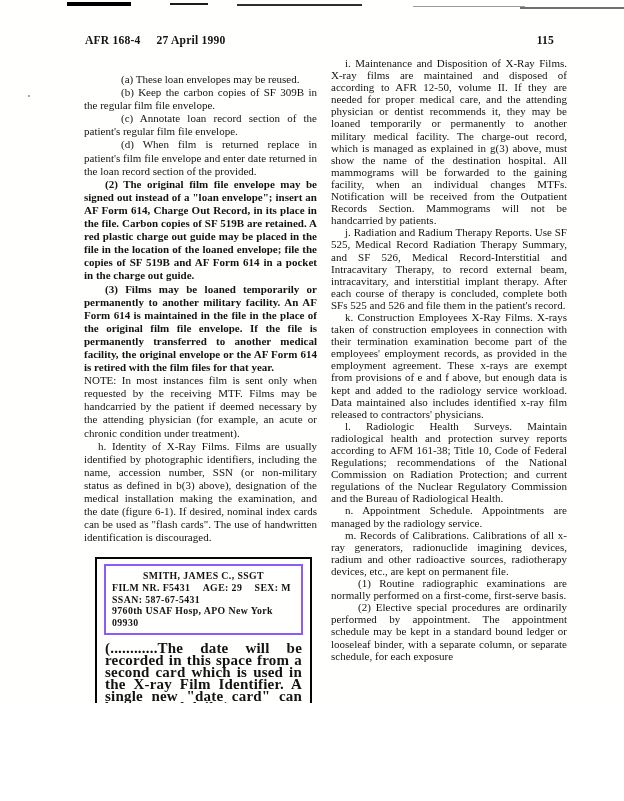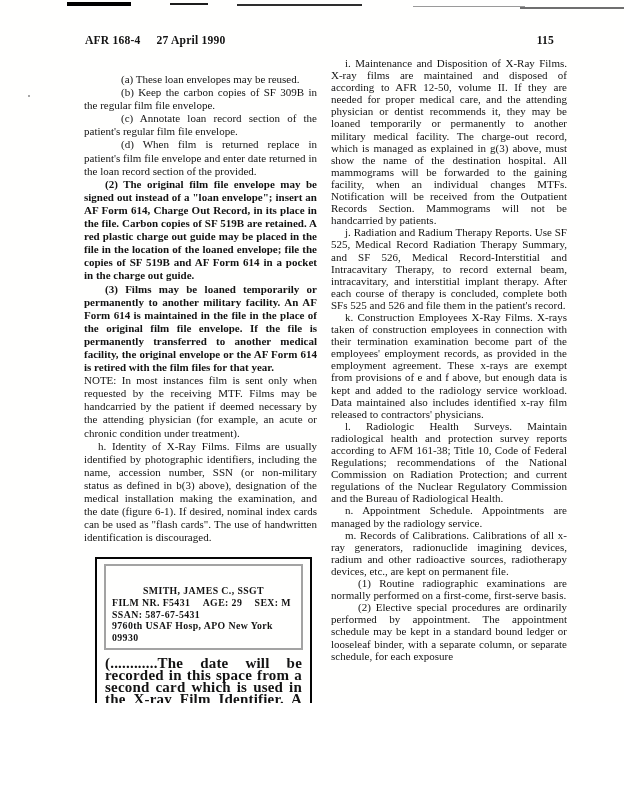--- a/index.html
+++ b/index.html
@@ -34,22 +34,22 @@
 
   .figure-box {
     margin:13px 0 0 11px;
     width:217px;
     border:2px solid #050505;
     padding:5px 7px 7px 7px;
     box-sizing:border-box;
     background:#fffffe;
   }
   .id-card {
-    border:2px solid #a3a3a3;
-    padding:19px 6px 5px 6px;
+    border:2px solid #8b5cf6;
+    padding:4px 6px 5px 6px;
     font-weight:bold;
     font-size:9.8px;
     line-height:11.6px;
     letter-spacing:0.4px;
     text-align:left;
   }
   .id-card .name {text-align:center;}
   .id-row {display:flex; justify-content:space-between; padding-right:4px;}
   .fig-note {
     margin:8px 1px 0 1px;

